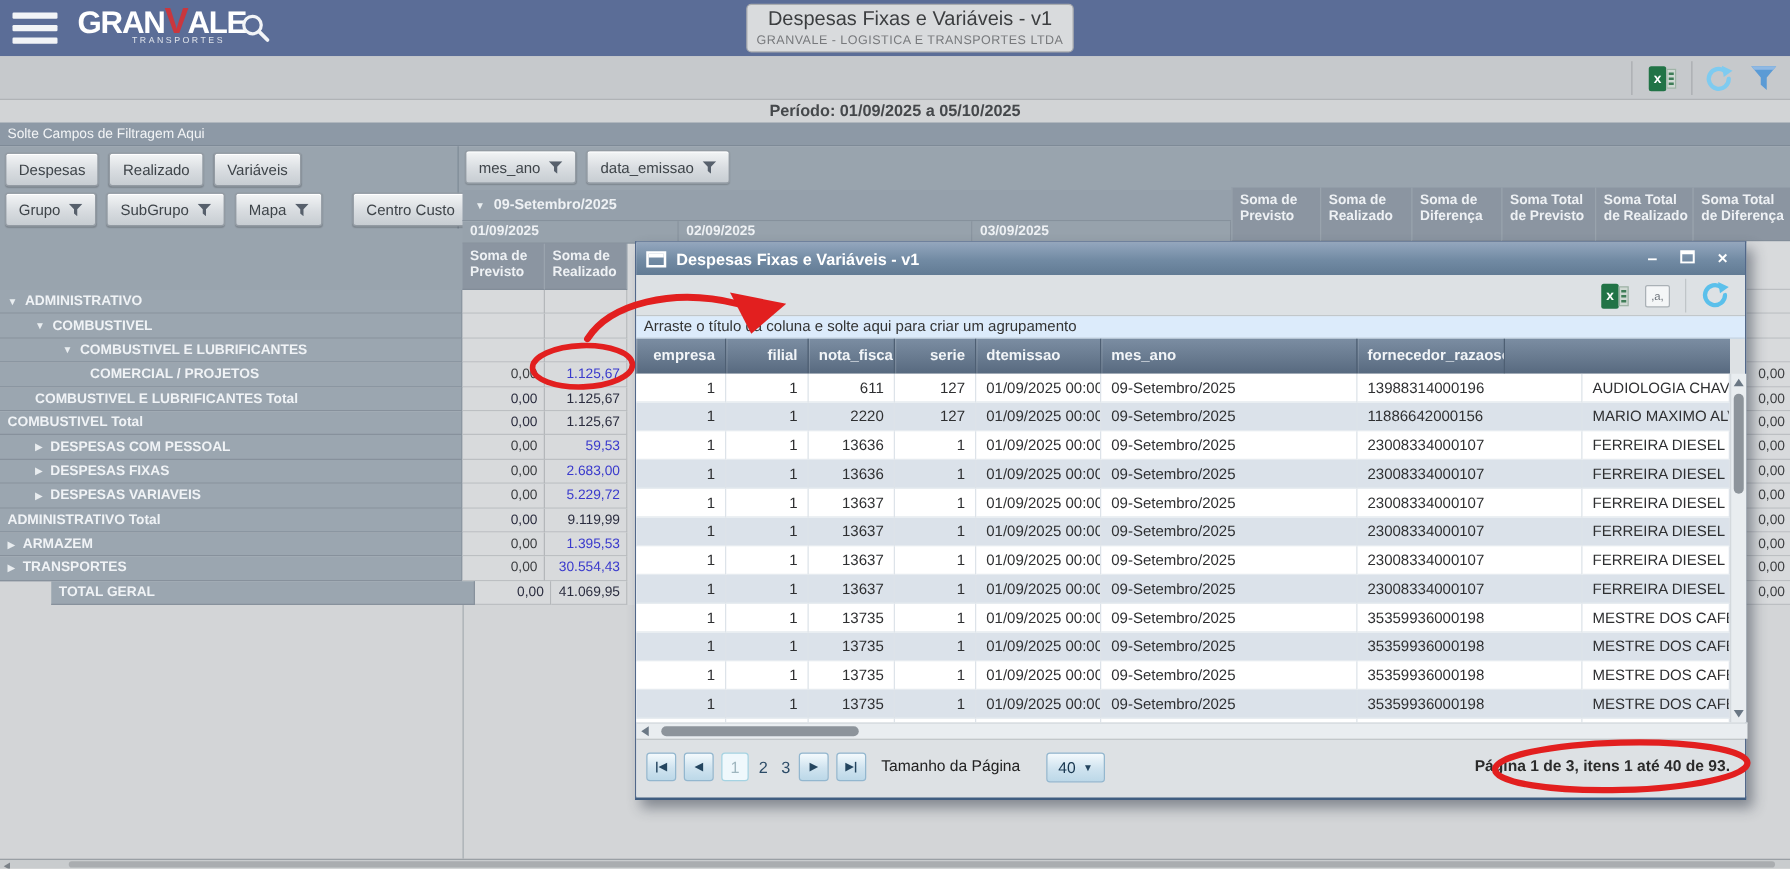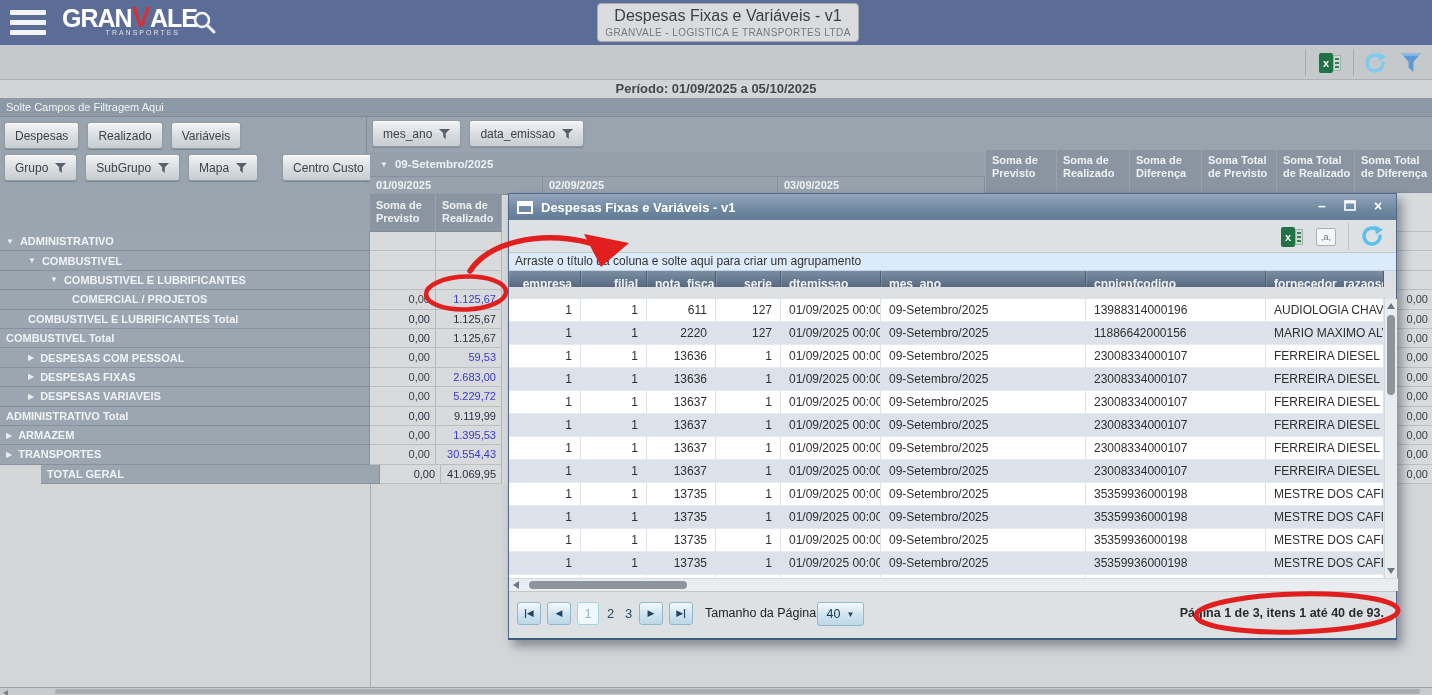--- a/index.html
+++ b/index.html
@@ -94,21 +94,21 @@
   .wicon::after{content:"";position:absolute;left:0;top:0;width:100%;height:3px;background:#fff;}
   .wbtns{position:absolute;right:10px;top:0;height:26px;display:flex;gap:12px;align-items:center;}
   .wbtn{width:16px;height:16px;color:#fff;font-size:14px;line-height:15px;text-align:center;cursor:pointer;}
   .wbtn.minimize{font-weight:bold;}
   .mtools{position:absolute;left:0;top:26px;width:100%;height:33px;background:#dde1e4;border-bottom:1px solid #c2c7ca;}
   .mtools .sep{position:absolute;top:3px;width:1px;height:27px;background:#c0c5c8;}
   .abc{width:20px;height:18px;background:#f4f6f7;border:1px solid #aab1b6;border-radius:2px;
     font-size:9px;color:#6a7078;text-align:center;line-height:16px;}
   .ghint{position:absolute;left:0;top:59px;width:100%;height:18px;background:#dcebfb;border-bottom:1px solid #c4d2e0;
     font-size:12px;color:#333;line-height:17px;padding-left:6px;}
-  #gridHead{position:absolute;left:0;top:77px;width:875px;height:16px;display:flex;
+  #gridHead{position:absolute;left:0;top:77px;width:875px;height:28px;display:flex;
     background:linear-gradient(#7b8da2,#687a8f 55%,#57697f);}
   .ghcell{border-right:1px solid #4e5f73;box-shadow:inset 1px 0 0 rgba(255,255,255,.15);
     color:#f2f5f8;font-size:12px;font-weight:600;padding:6px 8px 0 8px;white-space:nowrap;overflow:hidden;}
   .ghcell.r{text-align:right;}
   #gridRows{position:absolute;left:0;top:105px;width:875px;height:279px;overflow:hidden;background:#fff;}
   .grow{display:flex;height:23px;background:#fff;}
   .grow.alt{background:#dbe2ea;}
   .gcell{border-right:1px solid #dde3e9;border-bottom:1px solid #e6ebf0;font-size:12px;color:#2e2f31;
     padding:4px 8px 0 8px;white-space:nowrap;overflow:hidden;}
   .gcell.r{text-align:right;}
@@ -437,21 +437,20 @@
       </div>
     </div>
     <div class="ghint">Arraste o título da coluna e solte aqui para criar um agrupamento</div>
     <div id="gridHead">
         <div class="ghcell r" style="width: 72px;">empresa</div>
         <div class="ghcell r" style="width: 66px;">filial</div>
         <div class="ghcell r" style="width: 69px;">nota_fiscal</div>
         <div class="ghcell r" style="width: 65px;">serie</div>
         <div class="ghcell" style="width: 100px;">dtemissao</div>
         <div class="ghcell" style="width: 205px;">mes_ano</div>
-        <div class="ghcell" style="width: 180px;">cnpjcpfcodigo</div>
         <div class="ghcell" style="width: 118px;">fornecedor_razaosoc</div>
       </div>
     <div id="gridRows">
         <div class="grow">
           <div class="gcell r" style="width: 72px;">1</div>
           <div class="gcell r" style="width: 66px;">1</div>
           <div class="gcell r" style="width: 69px;">611</div>
           <div class="gcell r" style="width: 65px;">127</div>
           <div class="gcell" style="width: 100px;">01/09/2025 00:00:00</div>
           <div class="gcell" style="width: 205px;">09-Setembro/2025</div>
@@ -588,21 +587,21 @@
         <div class="lf"></div>
         <div class="th"></div>
       </div>
     <div class="pager">
       <div class="pgbtn" style="left:8px;">|◀</div>
       <div class="pgbtn" style="left:38px;">◀</div>
       <span id="pages"><div class="pgcur" style="left: 68px;">1</div><div class="pgnum" style="left: 98px;">2</div><div class="pgnum" style="left: 116px;">3</div></span>
       <div class="pgbtn" style="left:130px;">▶</div>
       <div class="pgbtn" style="left:160px;">▶|</div>
       <div class="pglabel" style="left:196px;">Tamanho da Página</div>
-      <div class="pgsize" style="left:308px;justify-content:center;">
+      <div class="pgsize" style="left:328px;justify-content:center;">
         <span>40</span>
           <span class="car">▼</span>
       </div>
       <div class="pgstatus">Página 1 de 3, itens 1 até 40 de 93.</div>
     </div>
   </div>
 
   <div class="pagesb">
     <div class="lf"></div>
     <div class="th"></div>

